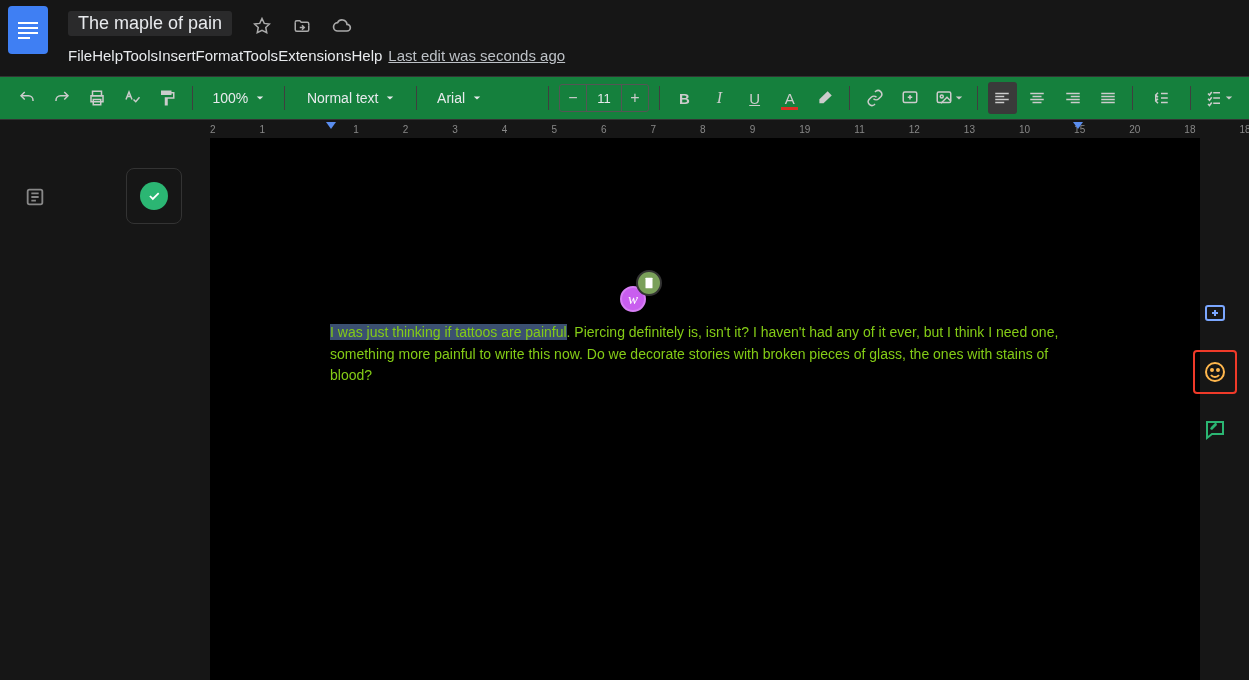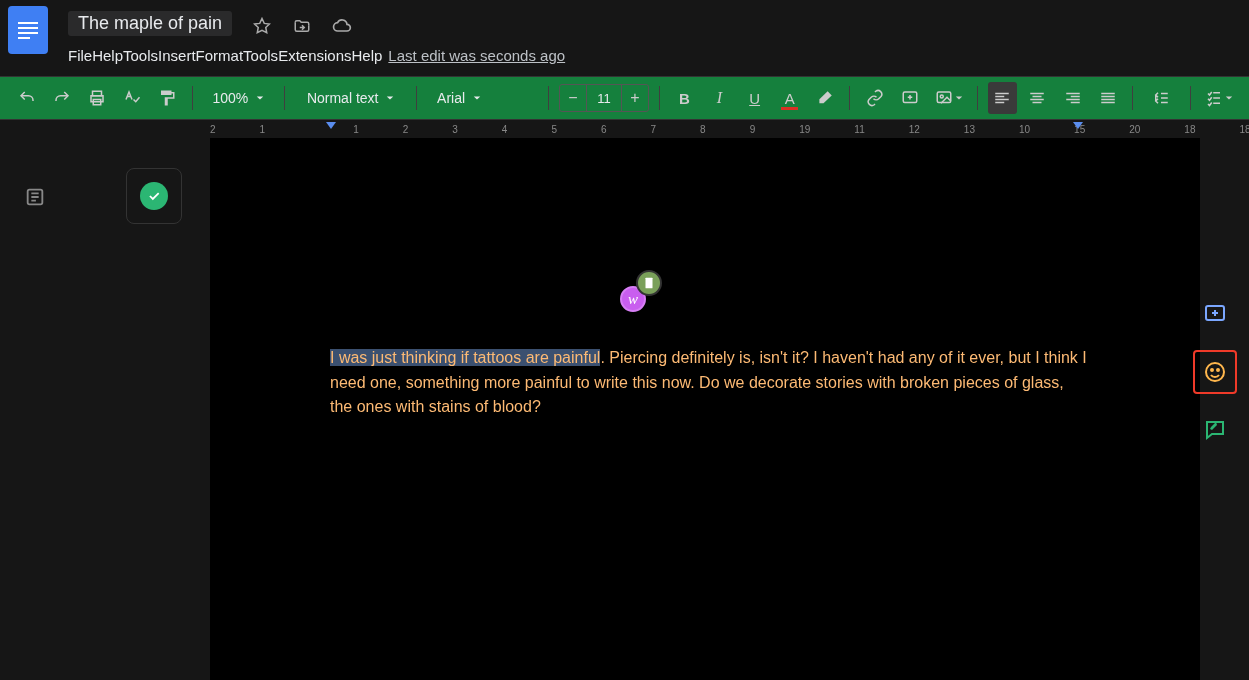--- a/index.html
+++ b/index.html
@@ -27,21 +27,21 @@
   .ruler .blue-marker { position:absolute; left:1073px; top:2px; width:0; height:0; border-left:5px solid transparent; border-right:5px solid transparent; border-top:7px solid #5a8dee;}
   .ruler-nums { display:flex; gap:44px;}
   .ruler-nums span::before { content:''; }
   .main { display: flex; height: calc(100% - 76px - 44px - 18px); position: relative; }
   .left-gutter { width: 70px; display: flex; flex-direction: column; align-items: center; padding-top: 48px; }
   .outline-icon { color: #888; }
   .check-area { position: absolute; left: 126px; top: 30px; }
   .check-badge { width: 56px; height: 56px; border: 1px solid #333; border-radius: 8px; display: flex; align-items: center; justify-content: center; }
   .check-circle { width: 28px; height: 28px; background: #2bb673; border-radius: 50%; display:flex; align-items:center; justify-content:center; color: white; font-size: 16px; }
   .page { position: absolute; left: 210px; top: 0; width: 990px; height: 100%; background: #000; }
-  .text-area { position: absolute; left: 120px; top: 208px; width: 760px; font-size: 16px; line-height: 1.54; color: #fdba74; }
+  .text-area { position: absolute; left: 120px; top: 184px; width: 760px; font-size: 14px; line-height: 1.54; color: #84cc16; }
   .sel { background: #3b5070; }
   .cursor-avatars { position: absolute; left: 410px; top: 148px; display:flex; }
   .avatar-w { width: 26px; height: 26px; border-radius: 50%; background: #c95eef; border: 2px solid #d77ff5; display:flex; align-items:center; justify-content:center; color:white; font-family: cursive; font-size: 15px; font-style: italic; z-index: 2;}
   .avatar-g { width: 26px; height: 26px; border-radius: 50%; background: #7aa05a; border: 2px solid #333; margin-left: -2px; display:flex; align-items:center; justify-content:center; z-index:1; margin-top:-10px;}
   .right-rail { position: absolute; right: 12px; top: 156px; display: flex; flex-direction: column; gap: 16px; align-items: center; }
   .rail-btn { width: 40px; height: 40px; display:flex; align-items:center; justify-content:center; border-radius: 4px;}
   .rail-add { color: #7ba7ff; }
   .rail-emoji { color: #ffb74d; border: 2px solid #ef3a29; width: 44px; height: 44px;}
   .rail-suggest { color: #2bb673; }
   svg { display: block; }

